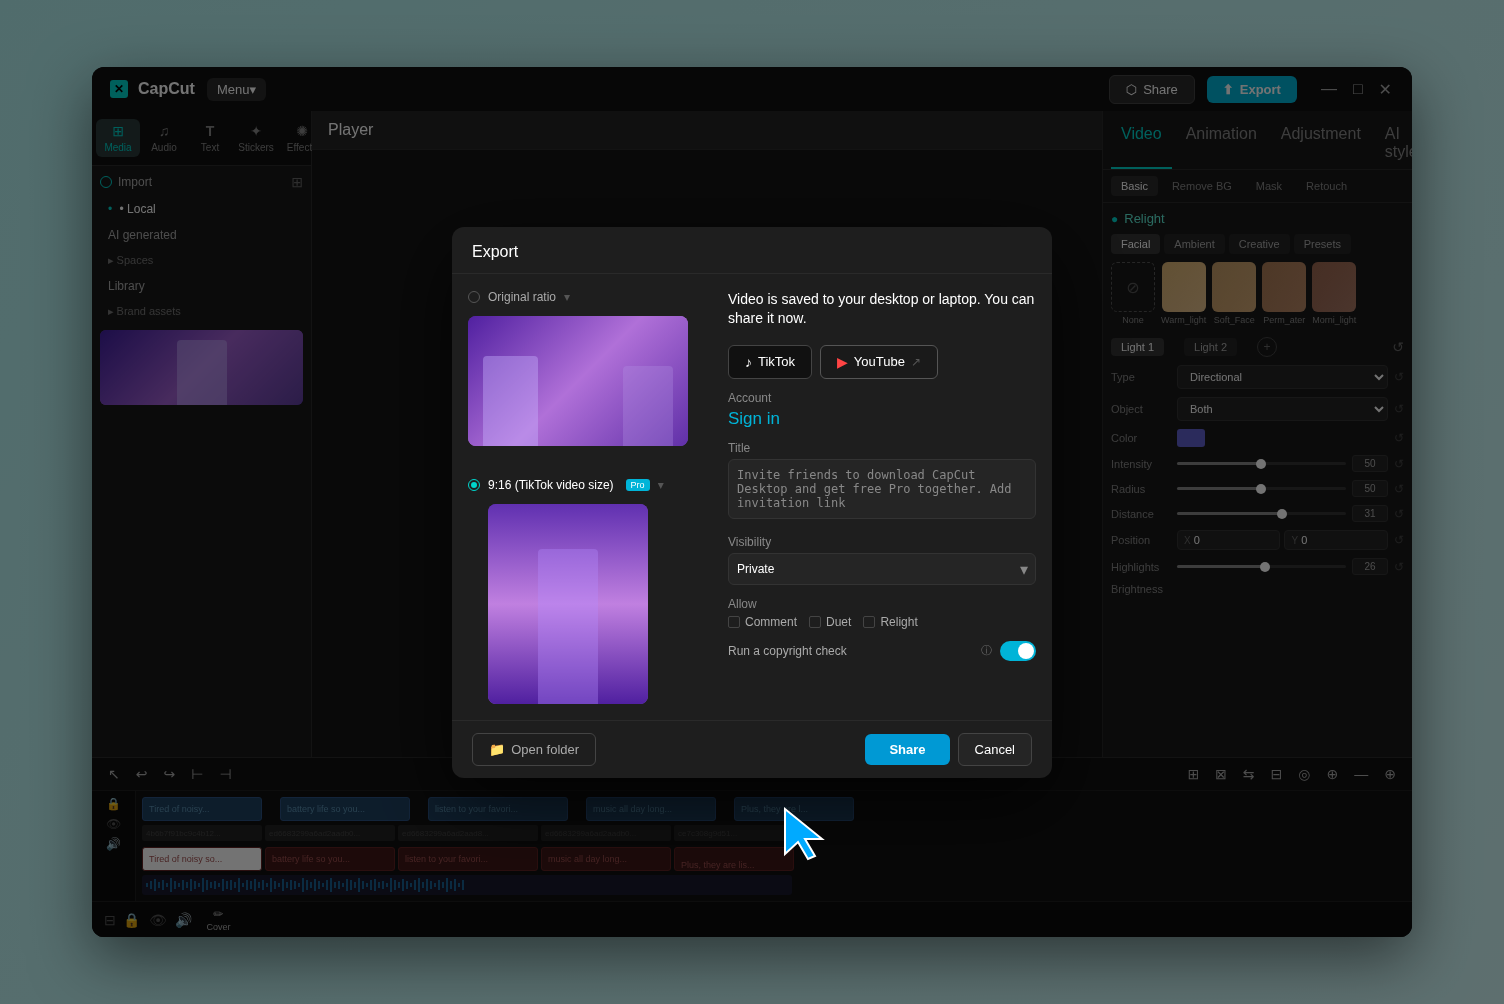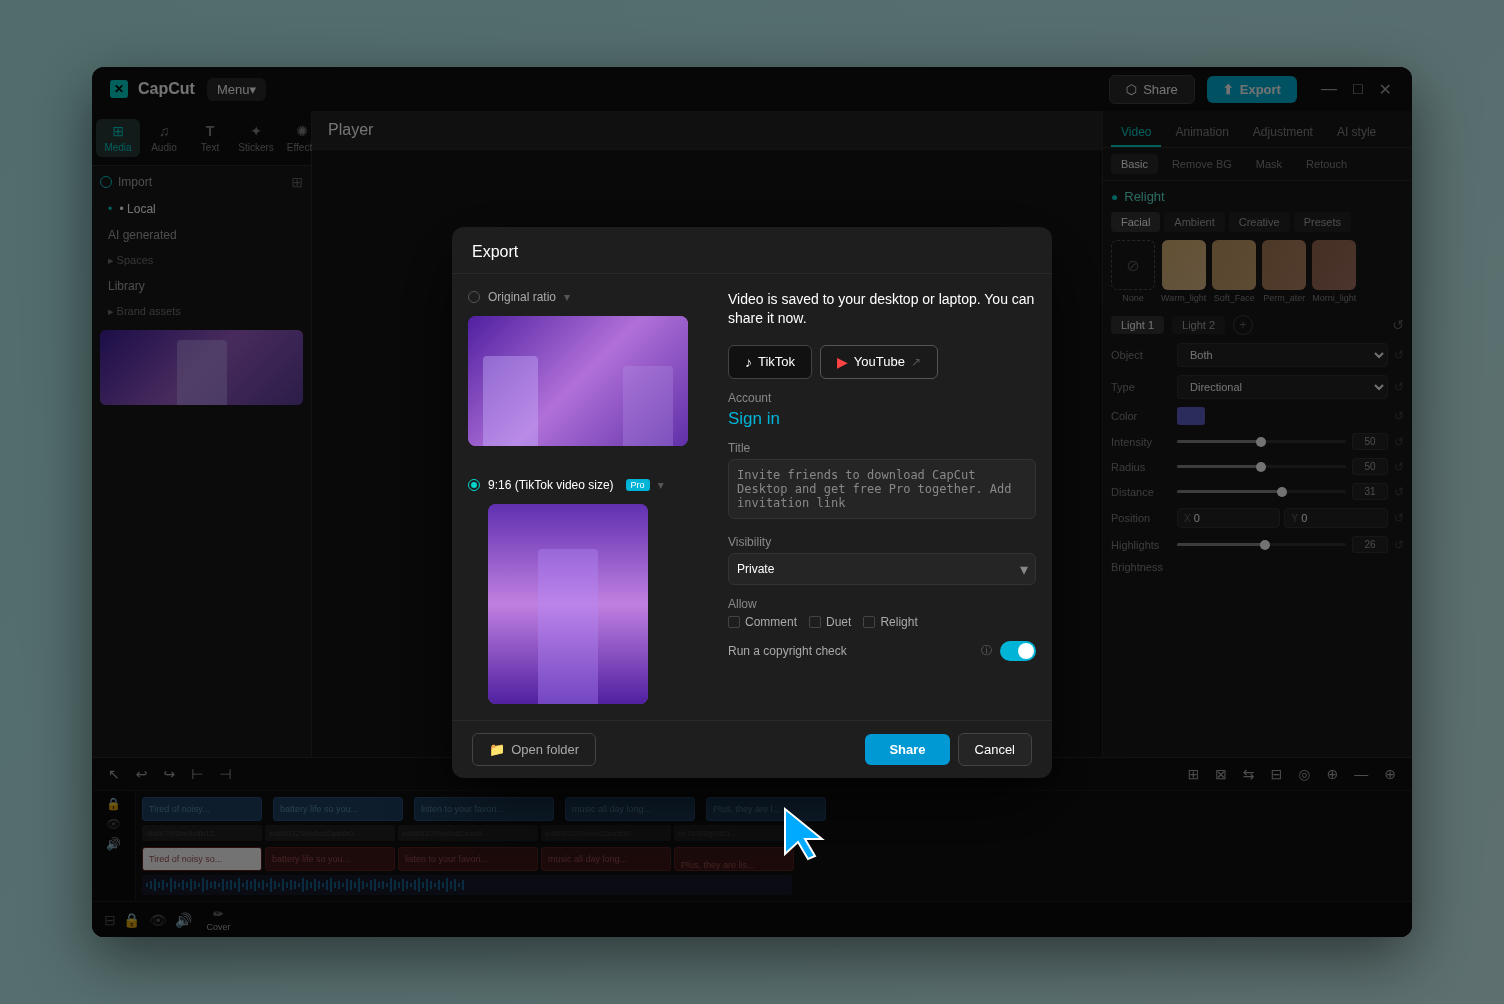--- a/index.html
+++ b/index.html
@@ -243,21 +243,21 @@
       border-left: 1px solid #2a2a2a;
     }
     .right-panel-tabs {
       display: flex;
       border-bottom: 1px solid #2a2a2a;
       padding: 8px 8px 0;
       gap: 4px;
     }
     .r-tab {
       padding: 6px 10px;
-      font-size: 12px;
+      font-size: 16px;
       color: #888;
       cursor: pointer;
       border-bottom: 2px solid transparent;
     }
     .r-tab.active { color: #00d4cc; border-bottom-color: #00d4cc; }
 
     .right-sub-tabs {
       display: flex;
       padding: 6px 8px;
       gap: 4px;
@@ -331,21 +331,21 @@
       border: 1.5px dashed #555;
       display: flex;
       align-items: center;
       justify-content: center;
     }
     .preset-label { color: #888; font-size: 9px; text-align: center; }
 
     .light-tabs {
       display: flex;
       align-items: center;
-      gap: 8px;
+      gap: 20px;
       margin-bottom: 8px;
     }
     .light-tab {
       padding: 3px 10px;
       font-size: 11px;
       border-radius: 4px;
       cursor: pointer;
       color: #aaa;
       background: #252525;
     }
@@ -1004,31 +1004,31 @@
         </div>
 
         <div class="light-tabs">
           <div class="light-tab active">Light 1</div>
           <div class="light-tab">Light 2</div>
           <div class="light-add">+</div>
           <div class="light-reset">↺</div>
         </div>
 
         <div class="param-row">
+          <span class="param-label">Type</span>
+          <select class="param-select">
+            <option>Directional</option>
+          </select>
+          <span class="param-reset">↺</span>
+        </div>
+
+        <div class="param-row">
           <span class="param-label">Object</span>
           <select class="param-select">
             <option>Both</option>
-          </select>
-          <span class="param-reset">↺</span>
-        </div>
-
-        <div class="param-row">
-          <span class="param-label">Type</span>
-          <select class="param-select">
-            <option>Directional</option>
           </select>
           <span class="param-reset">↺</span>
         </div>
 
         <div class="param-row">
           <span class="param-label">Color</span>
           <div class="param-color"></div>
           <span class="param-reset">↺</span>
         </div>
 
@@ -1118,21 +1118,21 @@
     <div style="display:flex;flex:1;overflow:hidden">
 
       <div style="width:44px;background:#0d0d0d;display:flex;flex-direction:column;align-items:center;padding:6px 4px;gap:6px;border-right:1px solid #1e1e1e">
         <span style="color:#555;font-size:12px;cursor:pointer">🔒</span>
         <span style="color:#555;font-size:12px;cursor:pointer">👁</span>
         <span style="color:#555;font-size:12px;cursor:pointer">🔊</span>
       </div>
 
       <div style="flex:1;overflow-x:auto;padding:6px 0;display:flex;flex-direction:column;gap:4px">
 
-        <div style="display:flex;gap:11px;padding:0 6px;height:24px">
+        <div style="display:flex;gap:18px;padding:0 6px;height:24px">
           <div style="height:24px;background:#1e4060;border-radius:3px;border:1px solid #2a5080;display:flex;align-items:center;padding:0 6px;min-width:120px">
             <span style="color:#5a90b0;font-size:9px">Tired of noisy...</span>
           </div>
           <div style="height:24px;background:#1e4060;border-radius:3px;border:1px solid #2a5080;display:flex;align-items:center;padding:0 6px;min-width:130px">
             <span style="color:#5a90b0;font-size:9px">battery life so you...</span>
           </div>
           <div style="height:24px;background:#1e4060;border-radius:3px;border:1px solid #2a5080;display:flex;align-items:center;padding:0 6px;min-width:140px">
             <span style="color:#5a90b0;font-size:9px">listen to your favori...</span>
           </div>
           <div style="height:24px;background:#1e4060;border-radius:3px;border:1px solid #2a5080;display:flex;align-items:center;padding:0 6px;min-width:130px">

